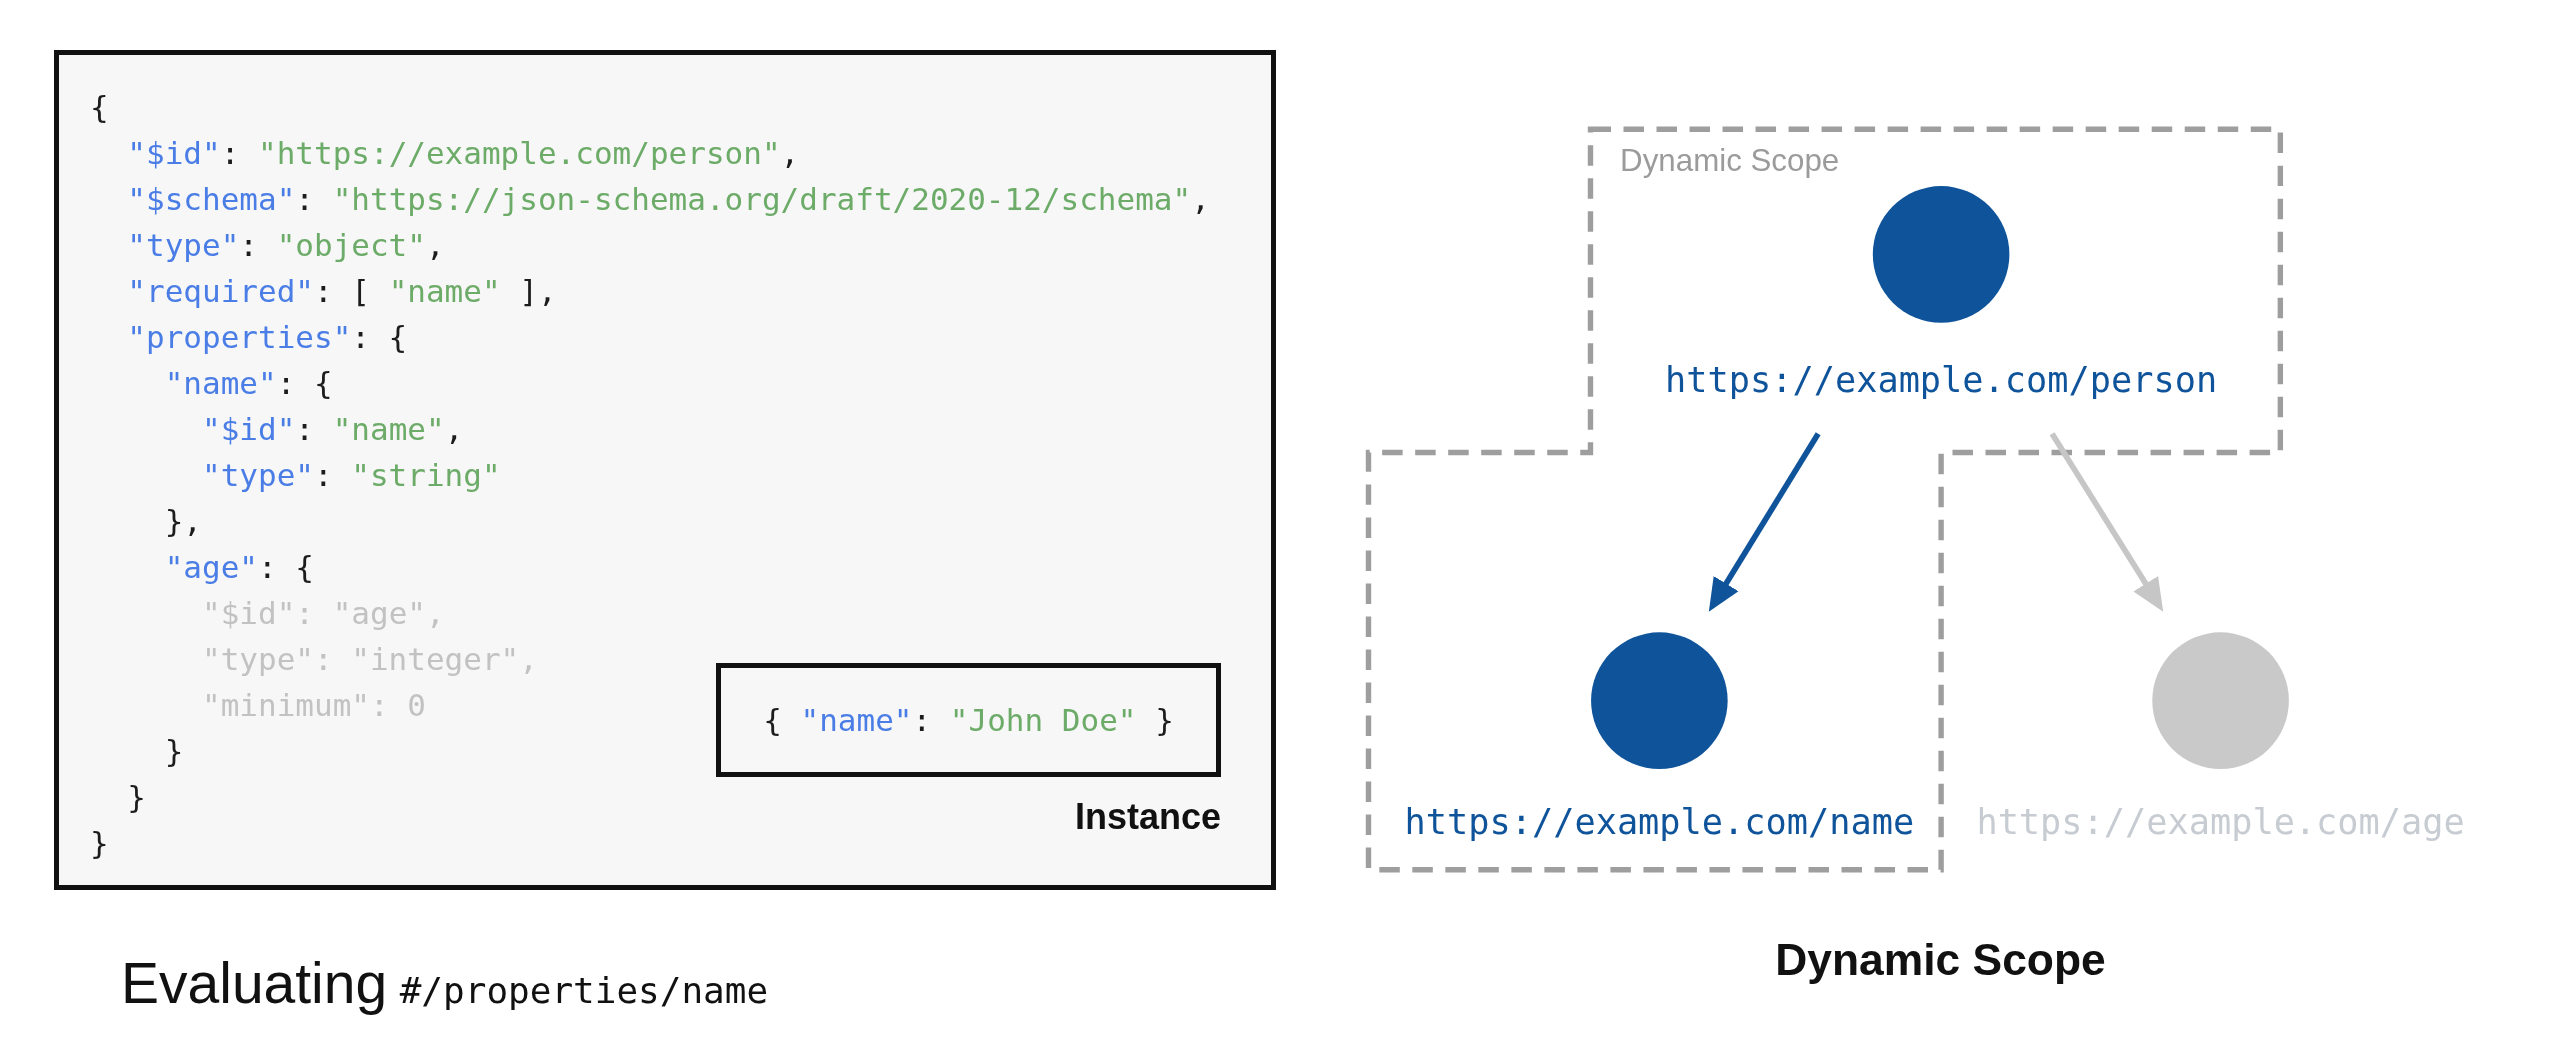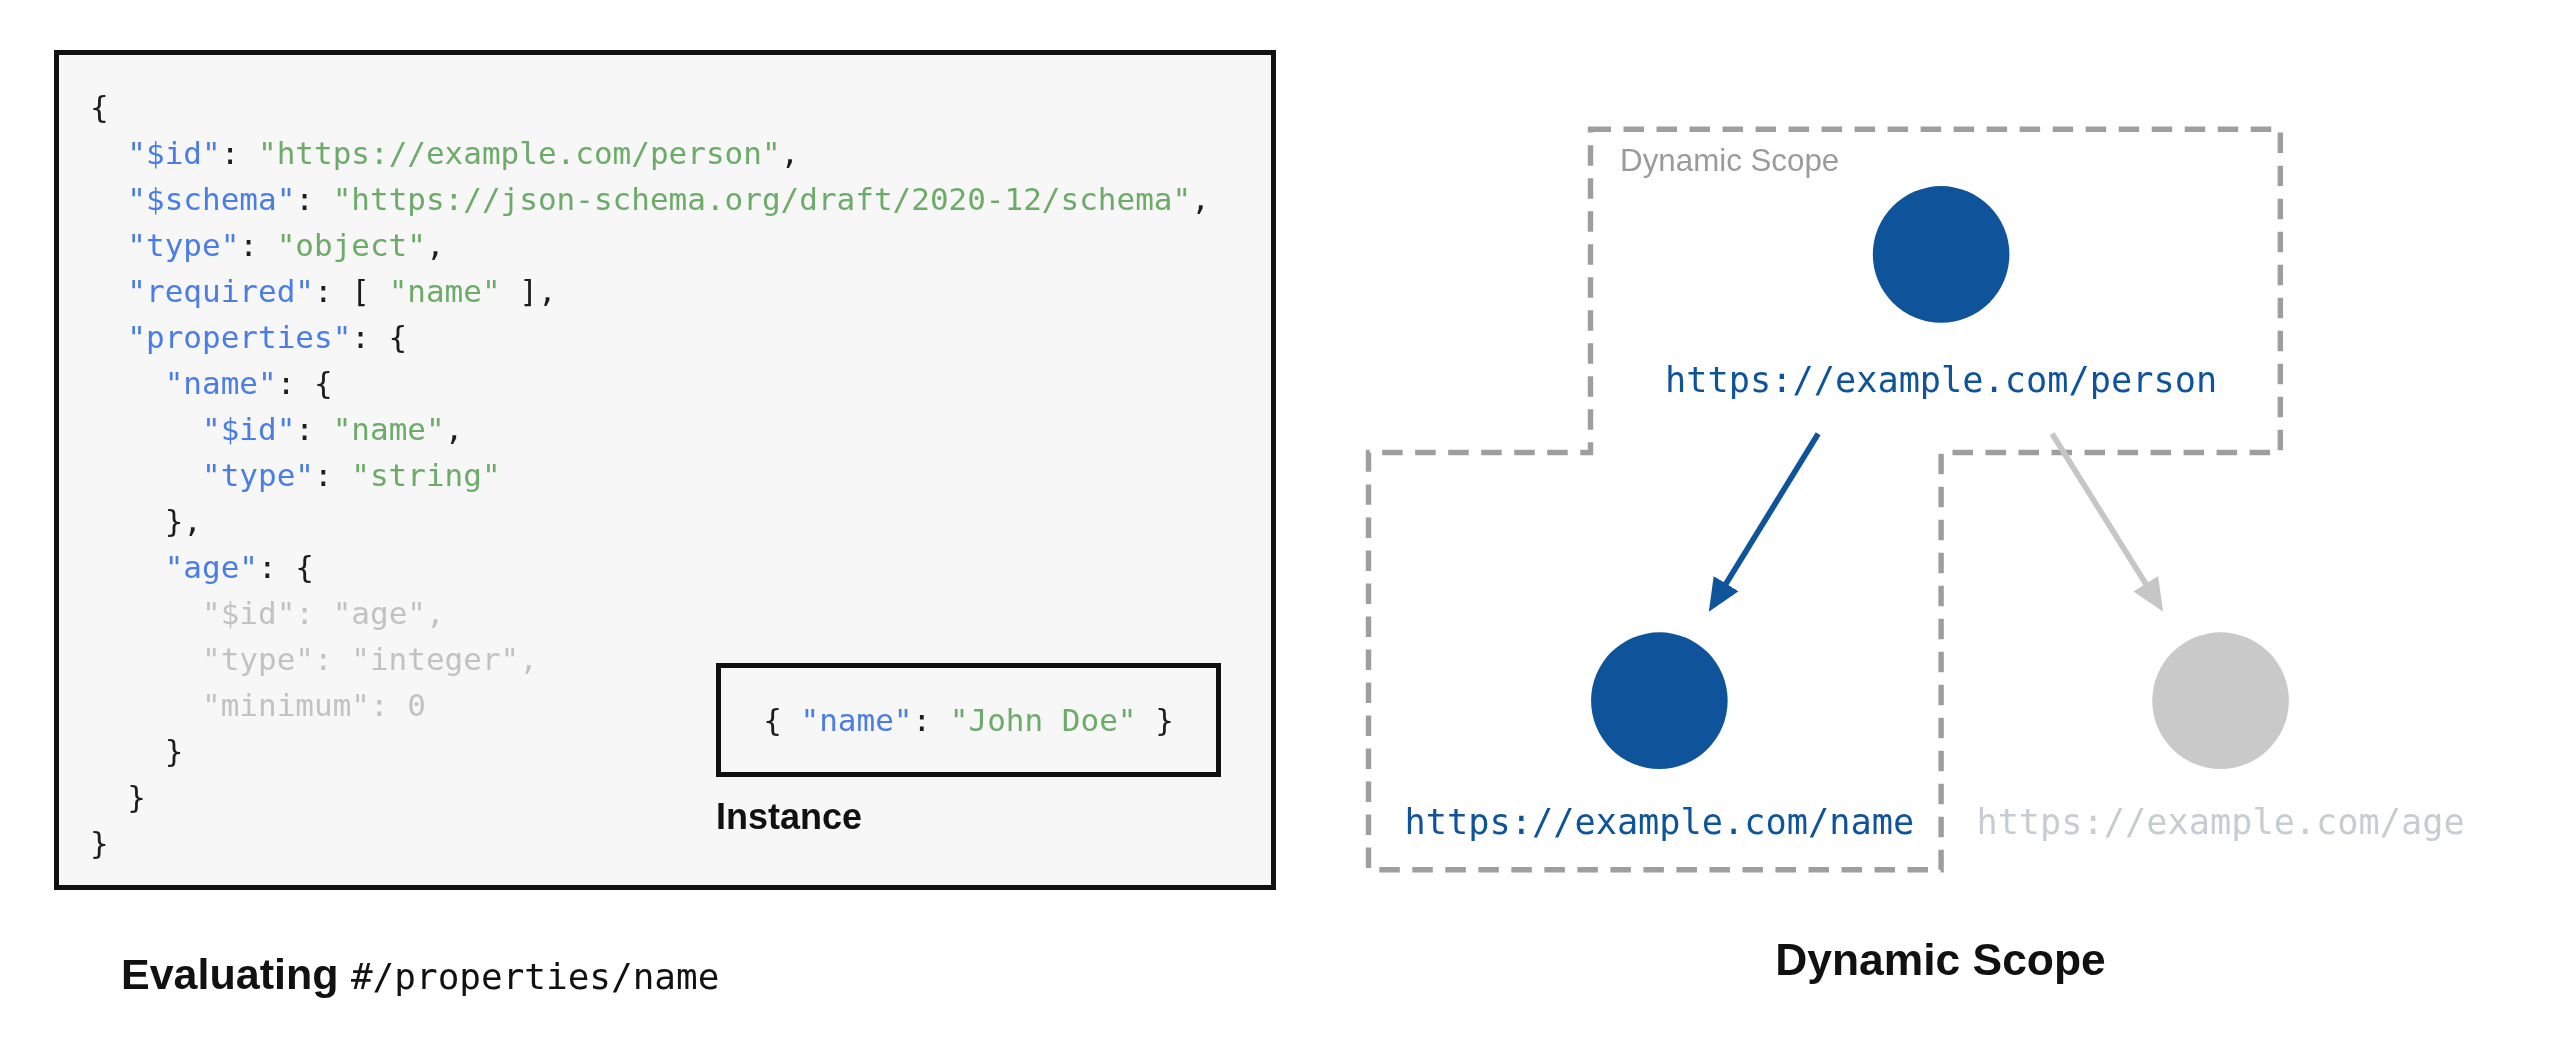--- a/index.html
+++ b/index.html
@@ -22,25 +22,25 @@
   .code .s{color:var(--string-green);}
   .code .line.muted, .code .line.muted .k, .code .line.muted .s{color:var(--muted-gray);}
 
   .instance-box{position:absolute;left:657px;top:608px;width:505px;height:114px;
                 box-sizing:border-box;border:5.1px solid var(--ink);background:var(--panel-bg);
                 display:flex;align-items:center;justify-content:center;
                 font-family:"DejaVu Sans Mono","Liberation Mono",monospace;
                 font-size:31px;color:var(--code-plain);white-space:pre;}
   .instance-box .k{color:var(--key-blue);}
   .instance-box .s{color:var(--string-green);}
-  .instance-label{position:absolute;left:657px;top:741px;width:505px;text-align:left;
+  .instance-label{position:absolute;left:657px;top:741px;width:505px;text-align:right;
                   font-weight:bold;font-size:36px;color:var(--ink);}
 
   .caption-left{position:absolute;left:121px;top:950px;white-space:nowrap;color:var(--ink);}
-  .caption-left .bold{font-weight:bold;font-size:43px;margin-right:12.5px;margin-top:32px;}
+  .caption-left .bold{font-weight:normal;font-size:57px;margin-right:12.5px;margin-top:32px;}
   .caption-left .mono{font-family:"DejaVu Sans Mono","Liberation Mono",monospace;
                       font-size:36px;font-weight:normal;}
 
   
   .scope-svg{position:absolute;left:1288px;top:0;width:1288px;height:1053px;}
   .scope-outline{fill:none;stroke:var(--dash-gray);stroke-width:9.5;stroke-dasharray:36 22;}
   .node-blue{fill:var(--node-blue);}
   .node-gray{fill:var(--node-gray);}
   .edge-blue{stroke:var(--node-blue);stroke-width:10;fill:none;}
   .edge-gray{stroke:var(--arrow-gray);stroke-width:10;fill:none;}

